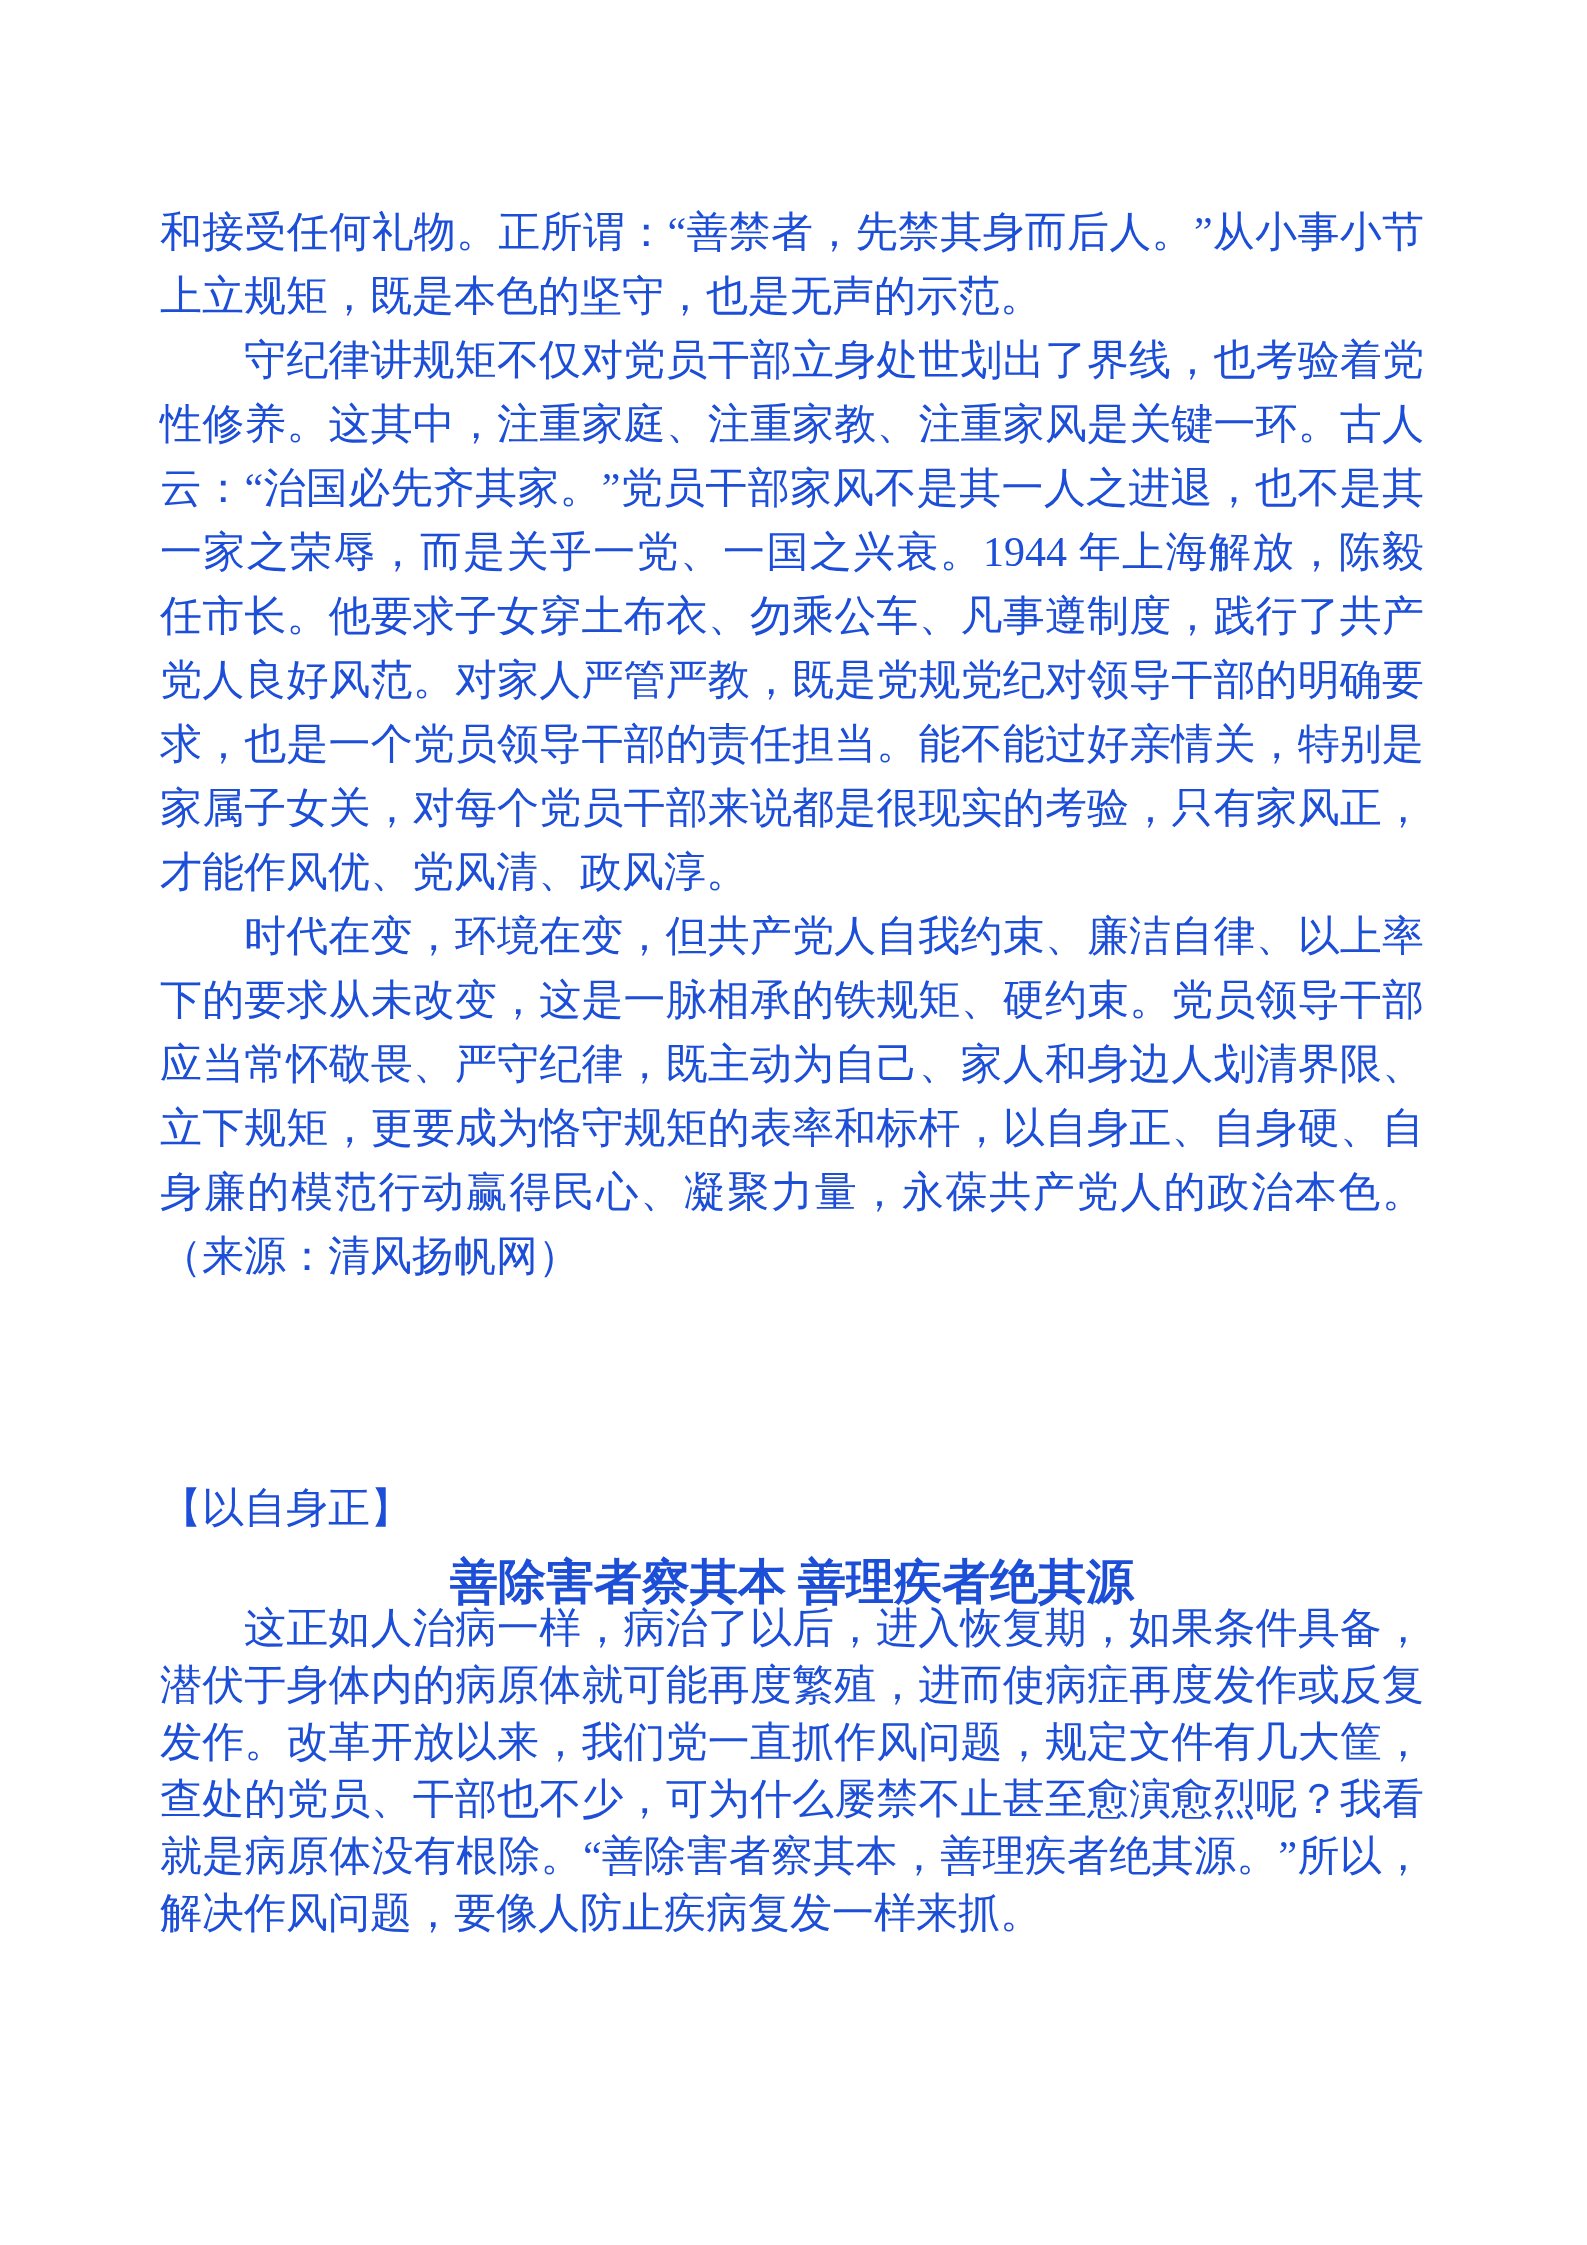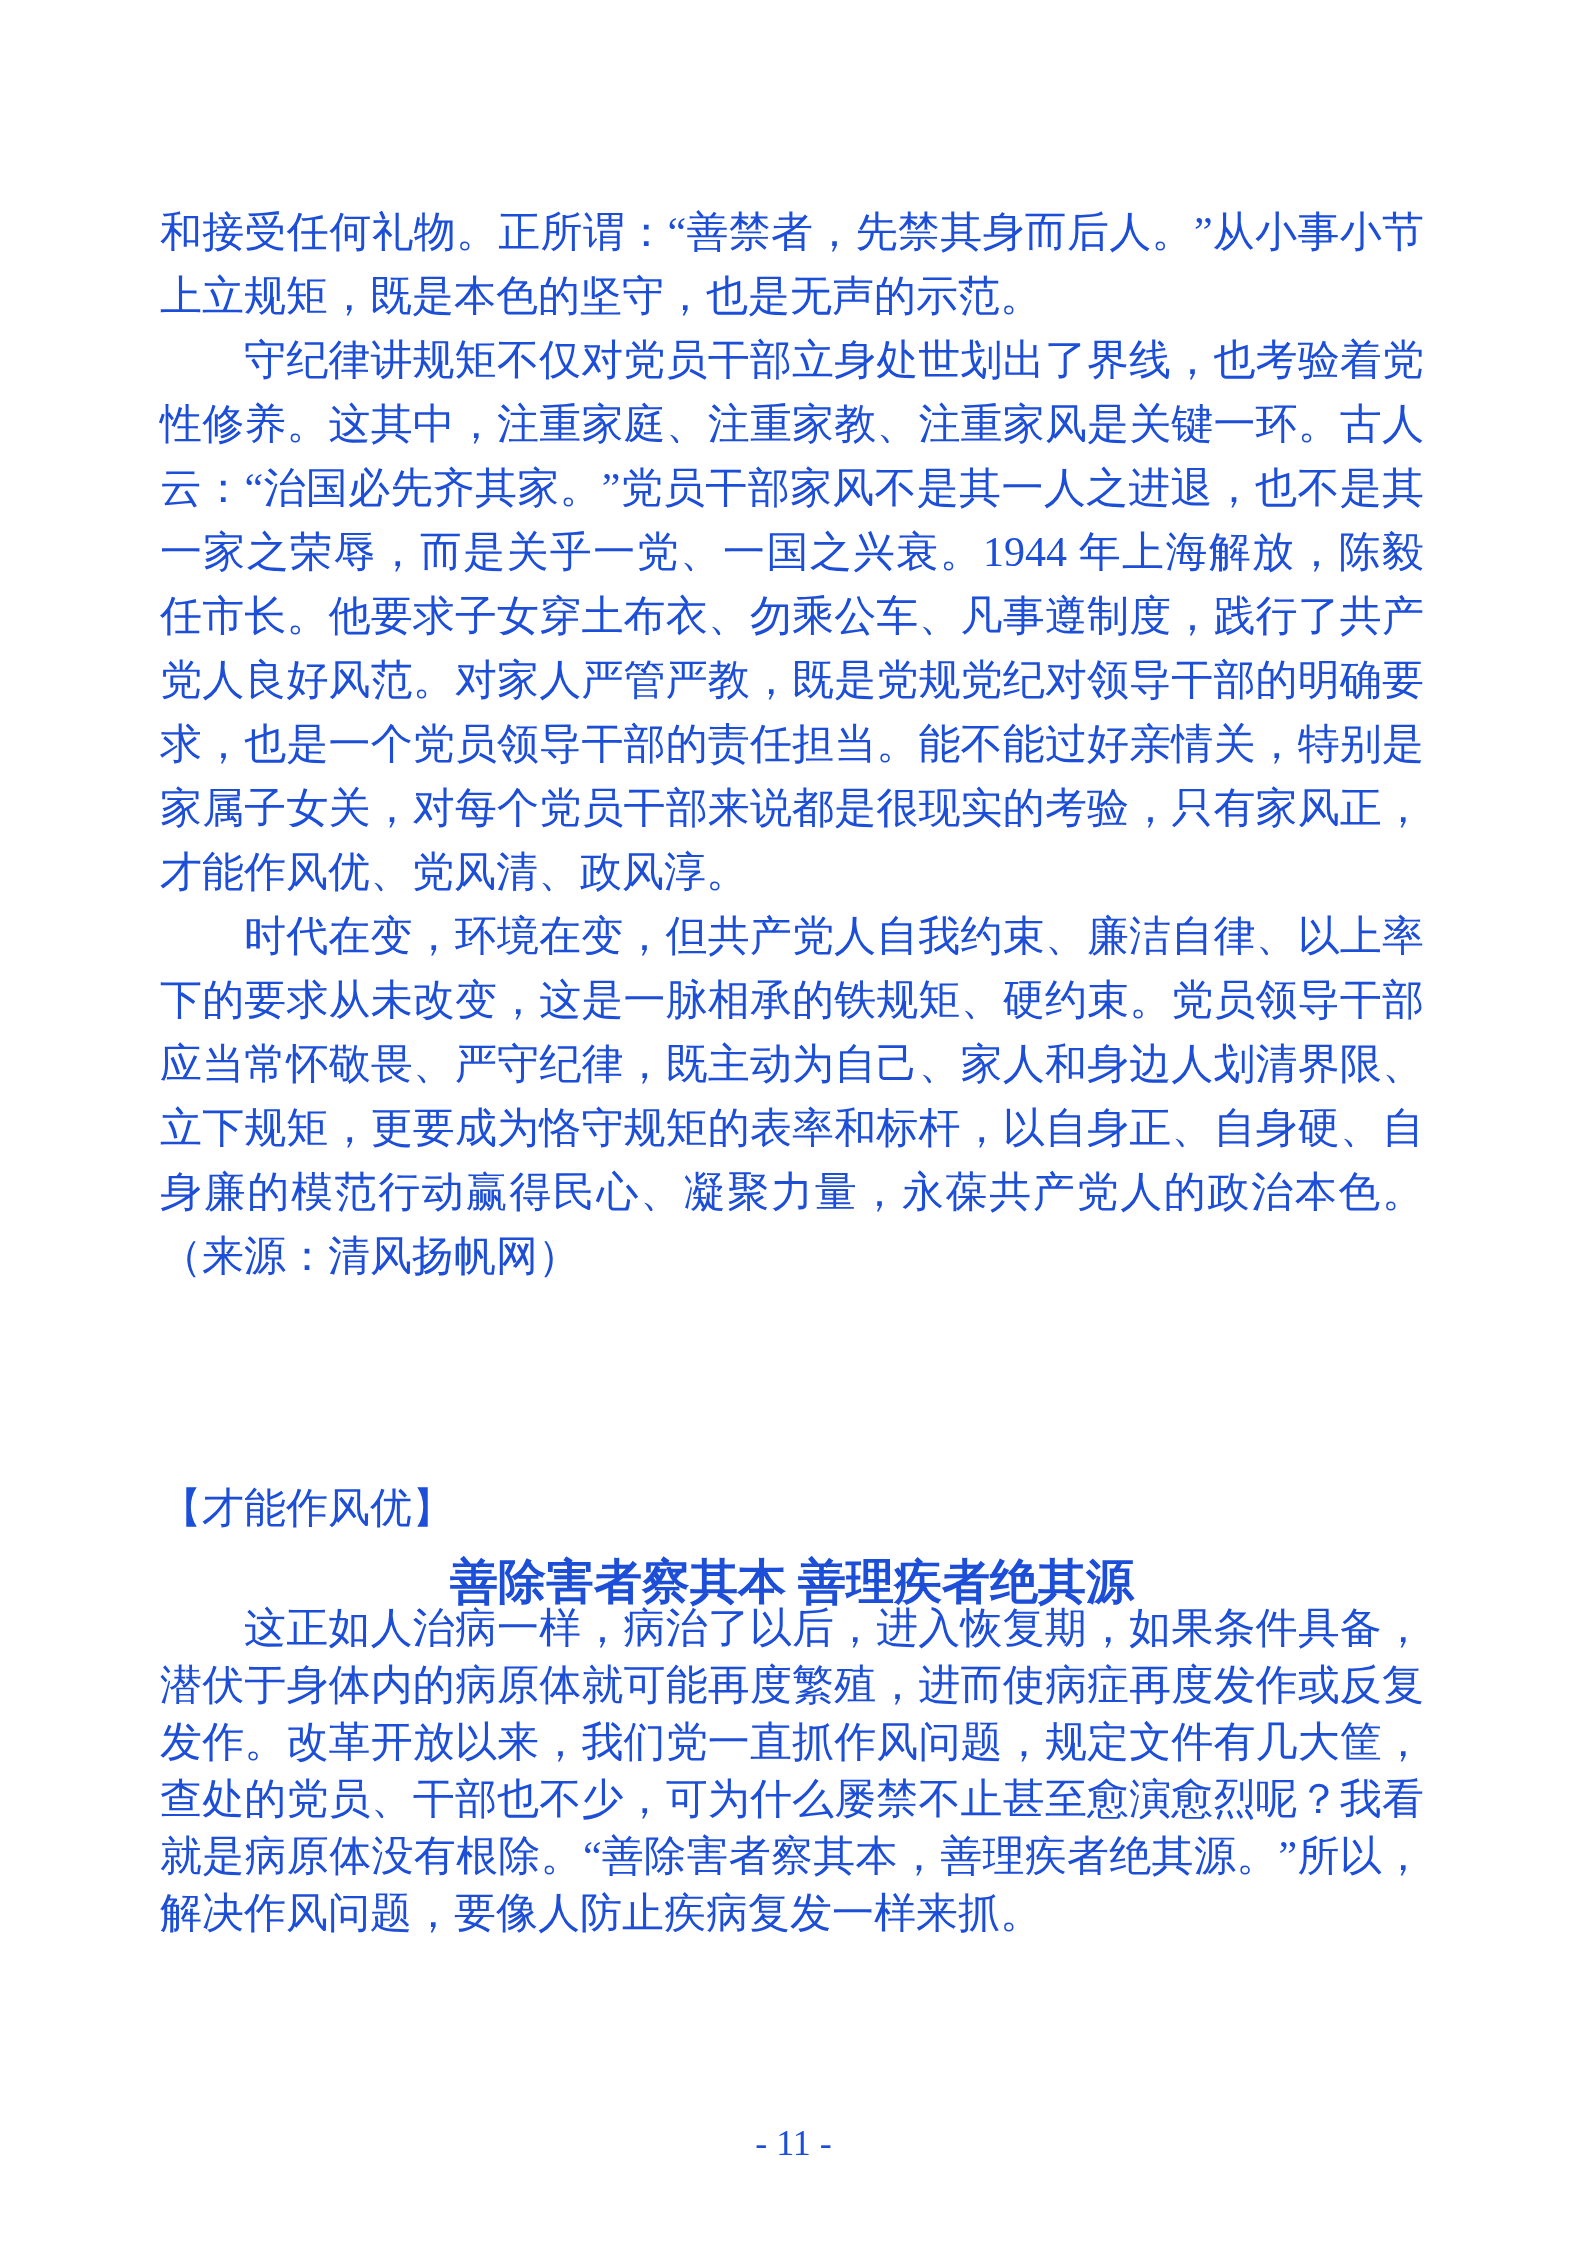--- a/index.html
+++ b/index.html
@@ -66,23 +66,22 @@
 <body>
 
 <div class="page">
 
   <div class="body-block article1">
     <p class="para">和接受任何礼物。正所谓：“善禁者，先禁其身而后人。”从小事小节上立规矩，既是本色的坚守，也是无声的示范。</p>
     <p class="para indent">守纪律讲规矩不仅对党员干部立身处世划出了界线，也考验着党性修养。这其中，注重家庭、注重家教、注重家风是关键一环。古人云：“治国必先齐其家。”党员干部家风不是其一人之进退，也不是其一家之荣辱，而是关乎一党、一国之兴衰。1944 年上海解放，陈毅任市长。他要求子女穿土布衣、勿乘公车、凡事遵制度，践行了共产党人良好风范。对家人严管严教，既是党规党纪对领导干部的明确要求，也是一个党员领导干部的责任担当。能不能过好亲情关，特别是家属子女关，对每个党员干部来说都是很现实的考验，只有家风正，才能作风优、党风清、政风淳。</p>
     <p class="para indent">时代在变，环境在变，但共产党人自我约束、廉洁自律、以上率下的要求从未改变，这是一脉相承的铁规矩、硬约束。党员领导干部应当常怀敬畏、严守纪律，既主动为自己、家人和身边人划清界限、立下规矩，更要成为恪守规矩的表率和标杆，以自身正、自身硬、自身廉的模范行动赢得民心、凝聚力量，永葆共产党人的政治本色。（来源：清风扬帆网）</p>
   </div>
 
-  <div class="section-heading">【才能作风优】</div>
+  <div class="section-heading">【以自身正】</div>
 
   <h1 class="article-title">善除害者察其本 善理疾者绝其源</h1>
 
   <div class="body-block article2-body">
     <p class="para indent">这正如人治病一样，病治了以后，进入恢复期，如果条件具备，潜伏于身体内的病原体就可能再度繁殖，进而使病症再度发作或反复发作。改革开放以来，我们党一直抓作风问题，规定文件有几大筐，查处的党员、干部也不少，可为什么屡禁不止甚至愈演愈烈呢？我看就是病原体没有根除。“善除害者察其本，善理疾者绝其源。”所以，解决作风问题，要像人防止疾病复发一样来抓。</p>
   </div>
 
-  <div class="page-number">- 11 -</div>
 
 </div>
 
 </body></html>

